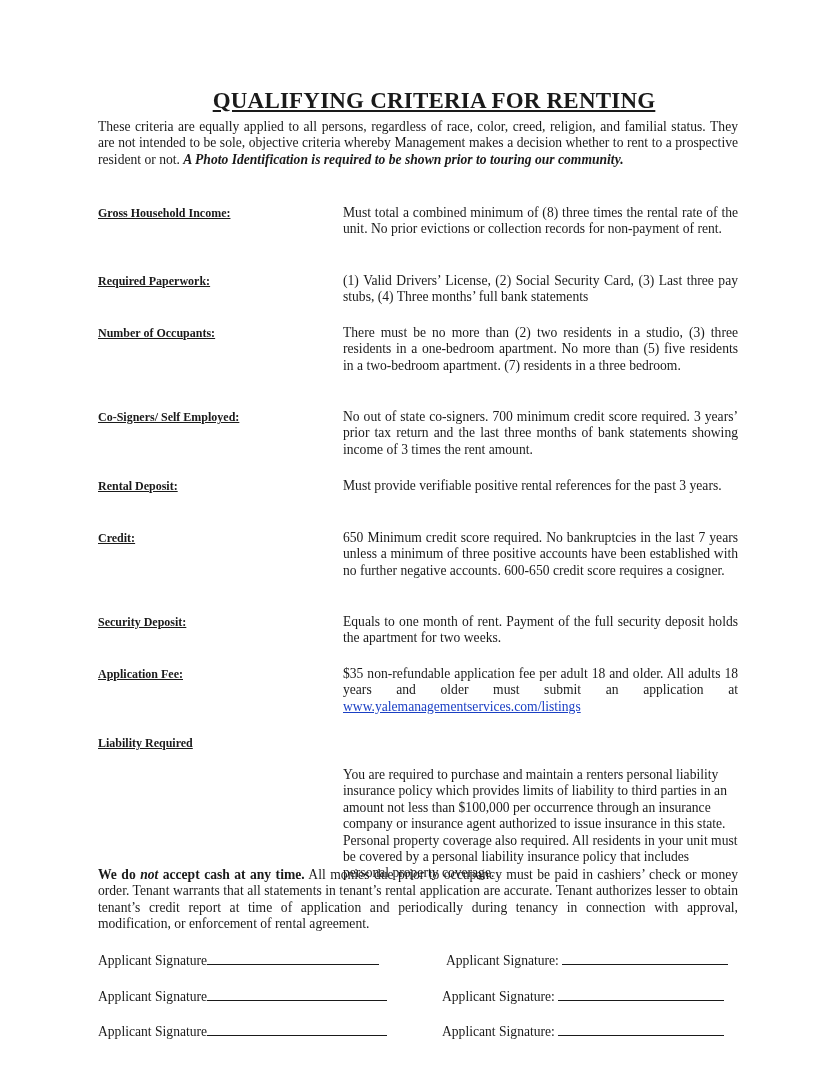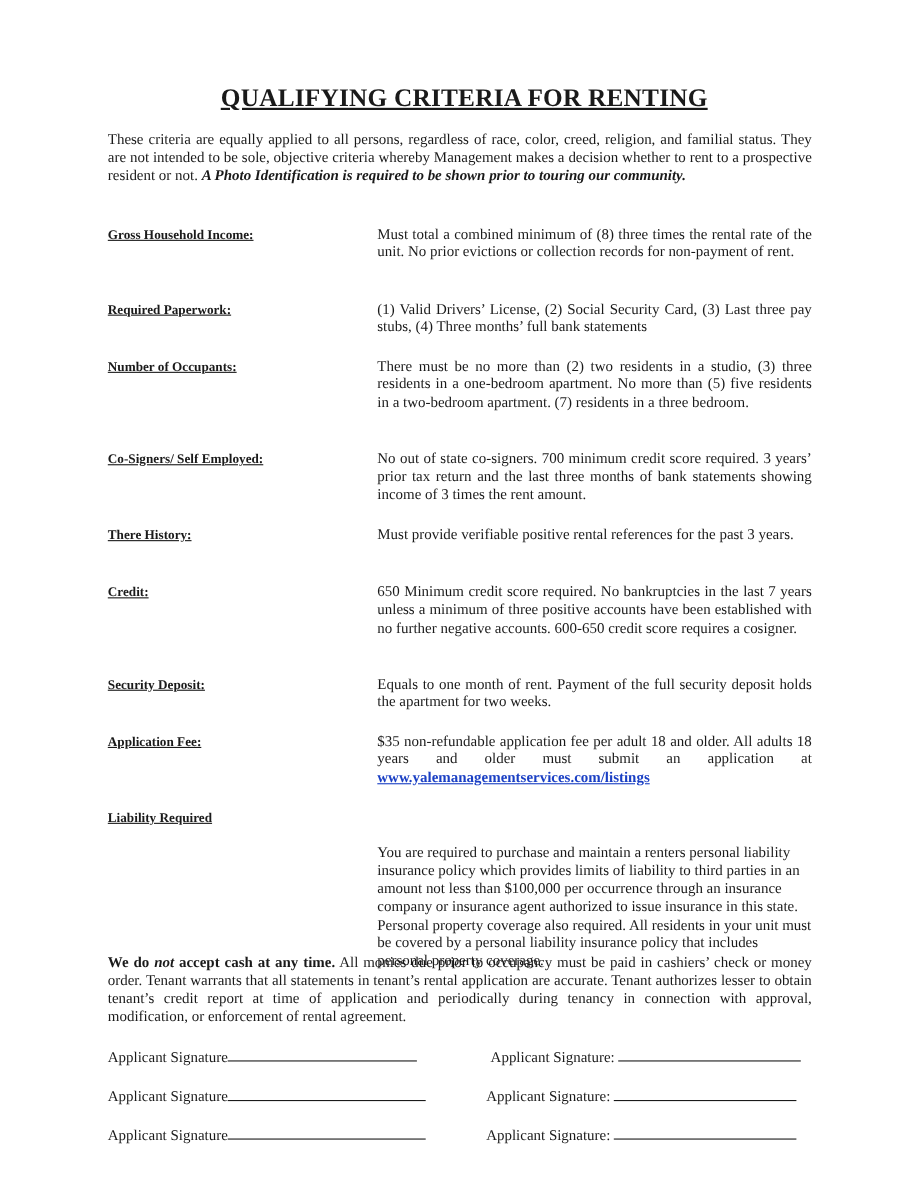--- a/index.html
+++ b/index.html
@@ -5,38 +5,38 @@
   html, body { margin: 0; padding: 0; background: #ffffff; }
   body {
     width: 835px; height: 1080px; position: relative; overflow: hidden;
     font-family: "Liberation Serif", "DejaVu Serif", serif;
     color: #1a1a1a;
   }
   .page { position: absolute; left: 98px; top: 0; width: 640px; }
   .title {
     position: absolute; top: 72px; left: 0; width: 640px; text-align: center;
     font-size: 23px; font-weight: bold; text-decoration: underline;
-    letter-spacing: 0.2px; margin: 4px;
+    letter-spacing: 0.2px; margin: 16px;
   }
   .intro {
     position: absolute; top: 119px; left: 0; width: 640px;
     font-size: 13.6px; line-height: 16.4px; text-align: justify; margin: 0;
   }
   .intro .emph { font-weight: bold; font-style: italic; margin-top: 12px; }
   .row { position: absolute; left: 0; width: 640px; }
   .row .label {
     position: absolute; left: 0; top: 0; font-size: 12px; font-weight: bold;
     text-decoration: underline; line-height: 16.4px; white-space: nowrap;
   }
   .row .value {
     position: absolute; left: 245px; top: 0; width: 395px; font-size: 13.6px;
     line-height: 16.4px; text-align: justify;
   }
   .row .value.left { text-align: left; margin-top: 32px; }
-  .link { color: #1a3fc4; text-decoration: underline; font-weight: bold; }
+  .link { color: #1a3fc4; text-decoration: underline; font-weight: normal; }
   .notice {
     position: absolute; top: 867px; left: 0; width: 640px;
     font-size: 13.6px; line-height: 16.4px; text-align: justify; margin: 0;
   }
   .notice .b { font-weight: bold; }
   .sig {
     position: absolute; font-size: 13.6px; white-space: nowrap; line-height: 16px;
   }
   .sig .line {
     display: inline-block; border-bottom: 1px solid #1a1a1a; height: 12px;
@@ -65,21 +65,21 @@
     <span class="label">Number of Occupants:</span>
     <div class="value">There must be no more than (2) two residents in a studio, (3) three residents in a one-bedroom apartment. No more than (5) five residents in a two-bedroom apartment. (7) residents in a three bedroom.</div>
   </div>
 
   <div class="row" style="top:409px;">
     <span class="label">Co-Signers/ Self Employed:</span>
     <div class="value">No out of state co-signers. 700 minimum credit score required. 3 years’ prior tax return and the last three months of bank statements showing income of 3 times the rent amount.</div>
   </div>
 
   <div class="row" style="top:478px;">
-    <span class="label">There History:</span>
+    <span class="label">Rental Deposit:</span>
     <div class="value">Must provide verifiable positive rental references for the past 3 years.</div>
   </div>
 
   <div class="row" style="top:530px;">
     <span class="label">Credit:</span>
     <div class="value">650 Minimum credit score required. No bankruptcies in the last 7 years unless a minimum of three positive accounts have been established with no further negative accounts. 600-650 credit score requires a cosigner.</div>
   </div>
 
   <div class="row" style="top:614px;">
     <span class="label">Security Deposit:</span>

